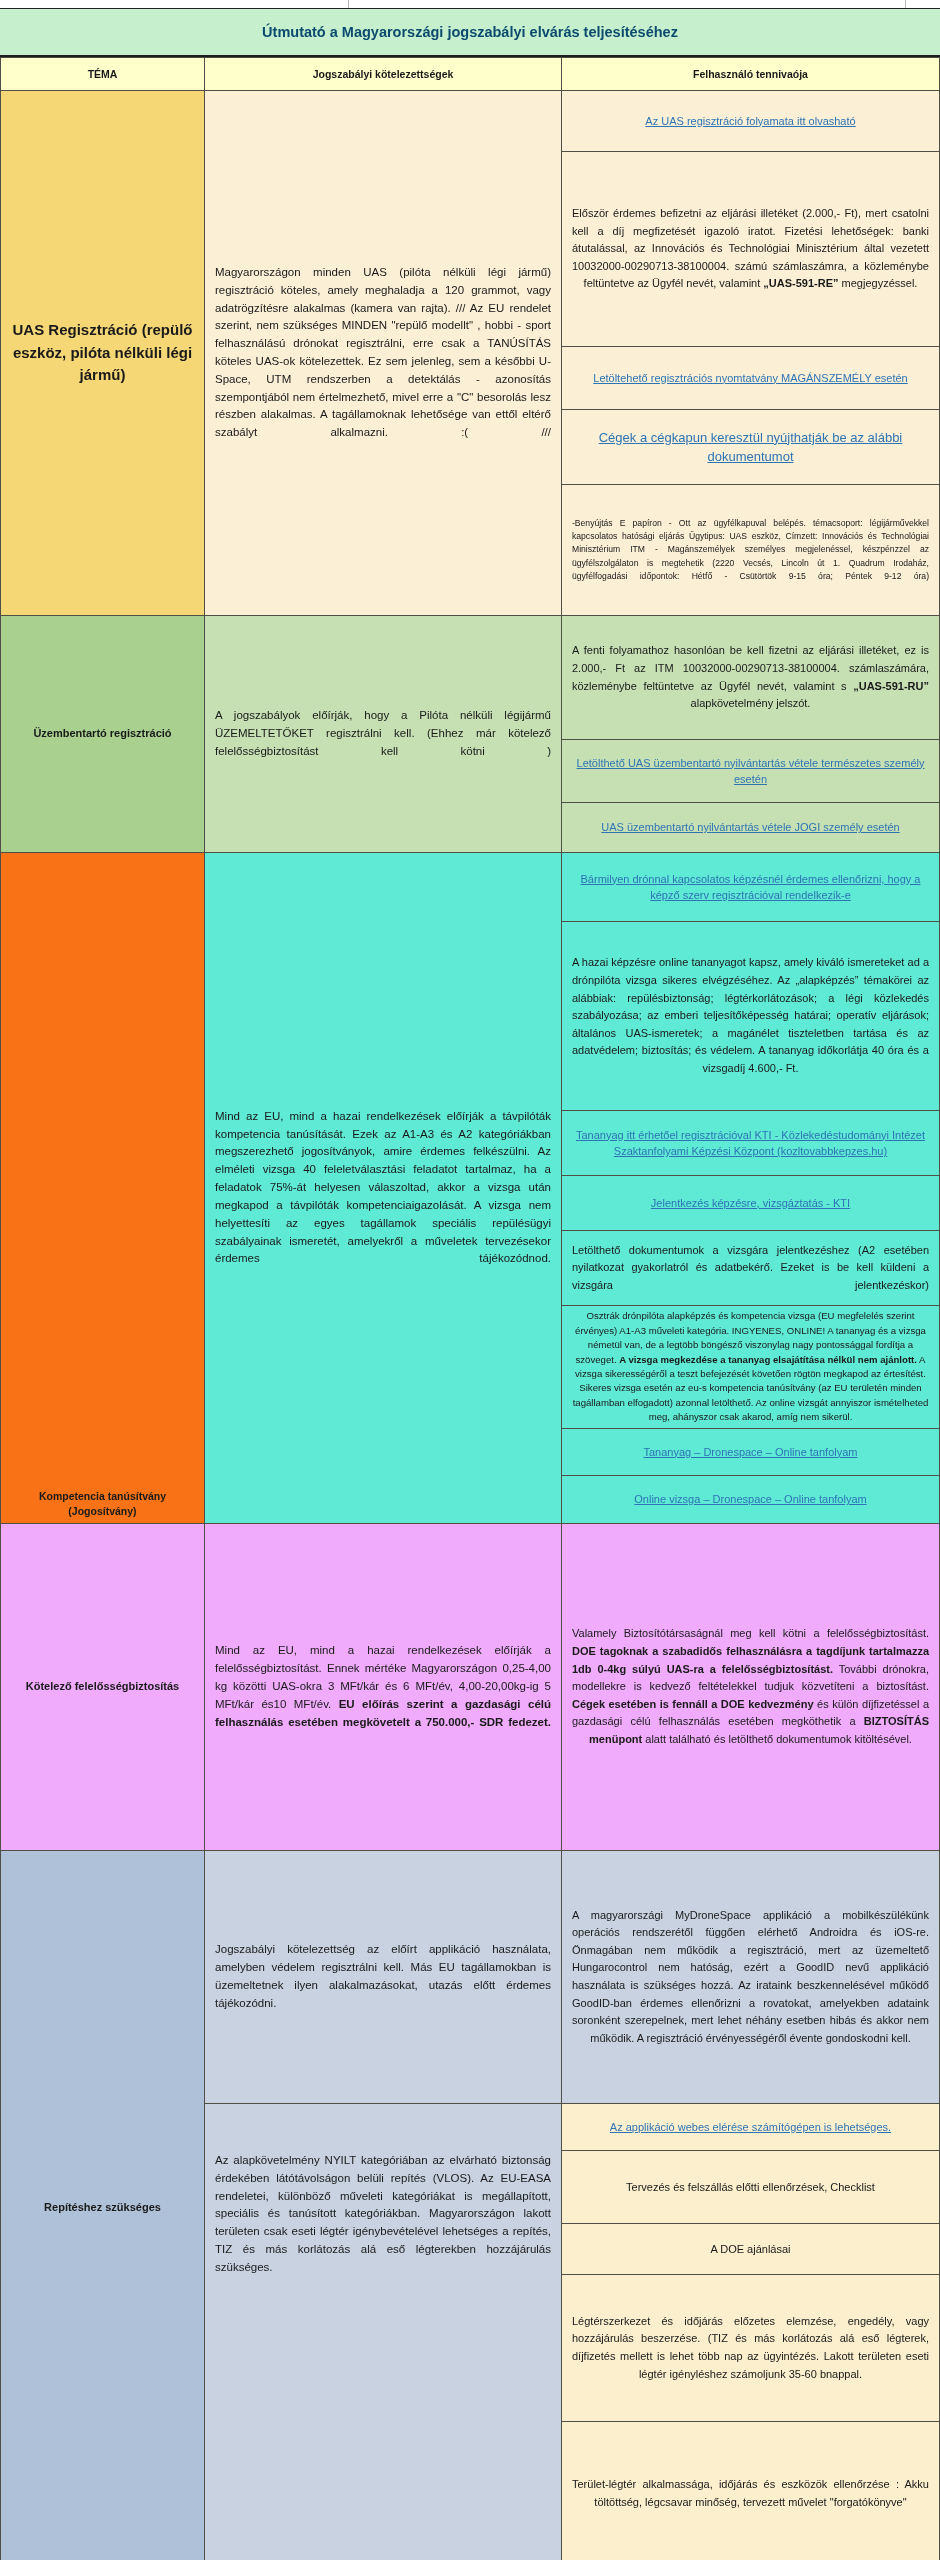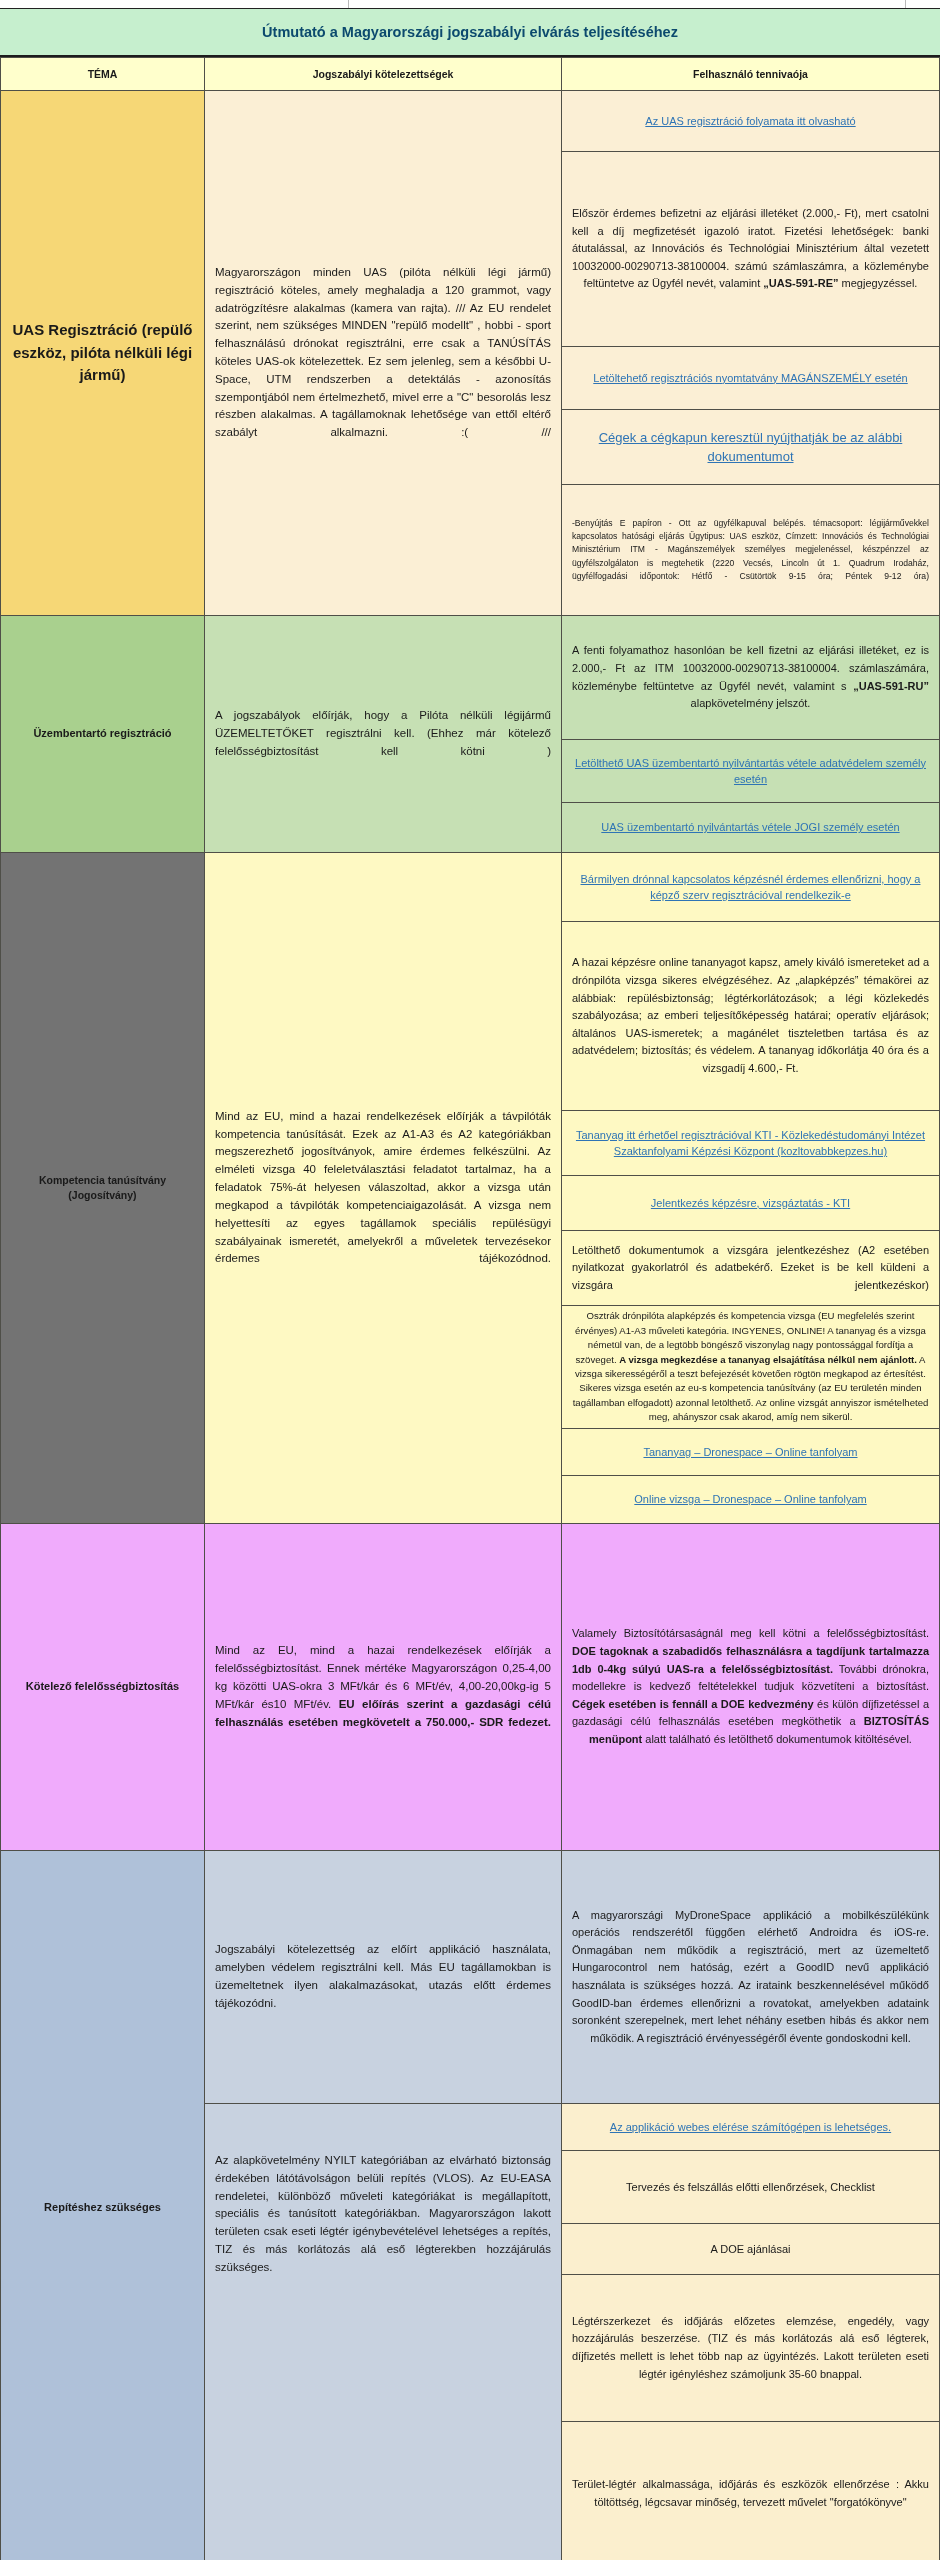--- a/index.html
+++ b/index.html
@@ -29,21 +29,21 @@
   .para{font-size:11.5px;line-height:1.55;text-align:justify;text-align-last:justify;}
   .para-c{font-size:11px;line-height:1.6;text-align:justify;text-align-last:center;}
   .lnk{color:#2e74b5;text-decoration:underline;text-align:center;font-size:11px;line-height:1.5;cursor:pointer;}
   .plain-c{font-size:11px;text-align:center;line-height:1.5;}
   .note-sm{font-size:8.6px;line-height:1.55;text-align:justify;text-align-last:justify;}
   .note-md{font-size:9.6px;line-height:1.5;text-align:center;}
   .b{font-weight:bold;}
   
   .bg-gold1{background:#f6d776;}   .bg-cream{background:#fbefd5;}
   .bg-grn-d{background:#a9d08e;}   .bg-grn{background:#c6e0b4;}
-  .bg-sal-d{background:#737373;}   .bg-sal{background:#fef9c3;}
+  .bg-sal-d{background:#f97316;align-items:flex-end;}   .bg-sal{background:#5eead4;}
   .bg-gold2{background:#f0abfc;}
   .bg-lav-d{background:#afc1d9;}   .bg-lav{background:#c8d2e0;}
   .bg-cream2{background:#fbefce;}
 </style>
 </head>
 <body>
 
 <div class="sheet">
 
   <div class="topstrip">
@@ -94,21 +94,21 @@
         <div class="txt topic">Üzembentartó regisztráció</div>
       </div>
       <div class="cell bg-grn">
         <div class="txt para">A jogszabályok előírják, hogy a Pilóta nélküli légijármű ÜZEMELTETŐKET regisztrálni kell. (Ehhez már kötelező felelősségbiztosítást kell kötni )</div>
       </div>
       <div class="stack">
         <div class="cell bg-grn" style="height:123px">
           <div class="txt para-c"><span>A fenti folyamathoz hasonlóan be kell fizetni az eljárási illetéket, ez is 2.000,- Ft az ITM 10032000-00290713-38100004. számlaszámára, közleménybe feltüntetve az Ügyfél nevét, valamint s </span><span class="b">„UAS-591-RU”</span><span> alapkövetelmény jelszót.</span></div>
         </div>
         <div class="cell bg-grn" style="height:62px">
-          <div class="txt lnk">Letölthető UAS üzembentartó nyilvántartás vétele adatvédelem személy esetén</div>
+          <div class="txt lnk">Letölthető UAS üzembentartó nyilvántartás vétele természetes személy esetén</div>
         </div>
         <div class="cell bg-grn grow">
           <div class="txt lnk">UAS üzembentartó nyilvántartás vétele JOGI személy esetén</div>
         </div>
       </div>
     </div>
 
     <div class="band" style="height:670px">
       <div class="cell bg-sal-d">
         <div class="txt topic topic-sm">Kompetencia tanúsítvány (Jogosítvány)</div>

